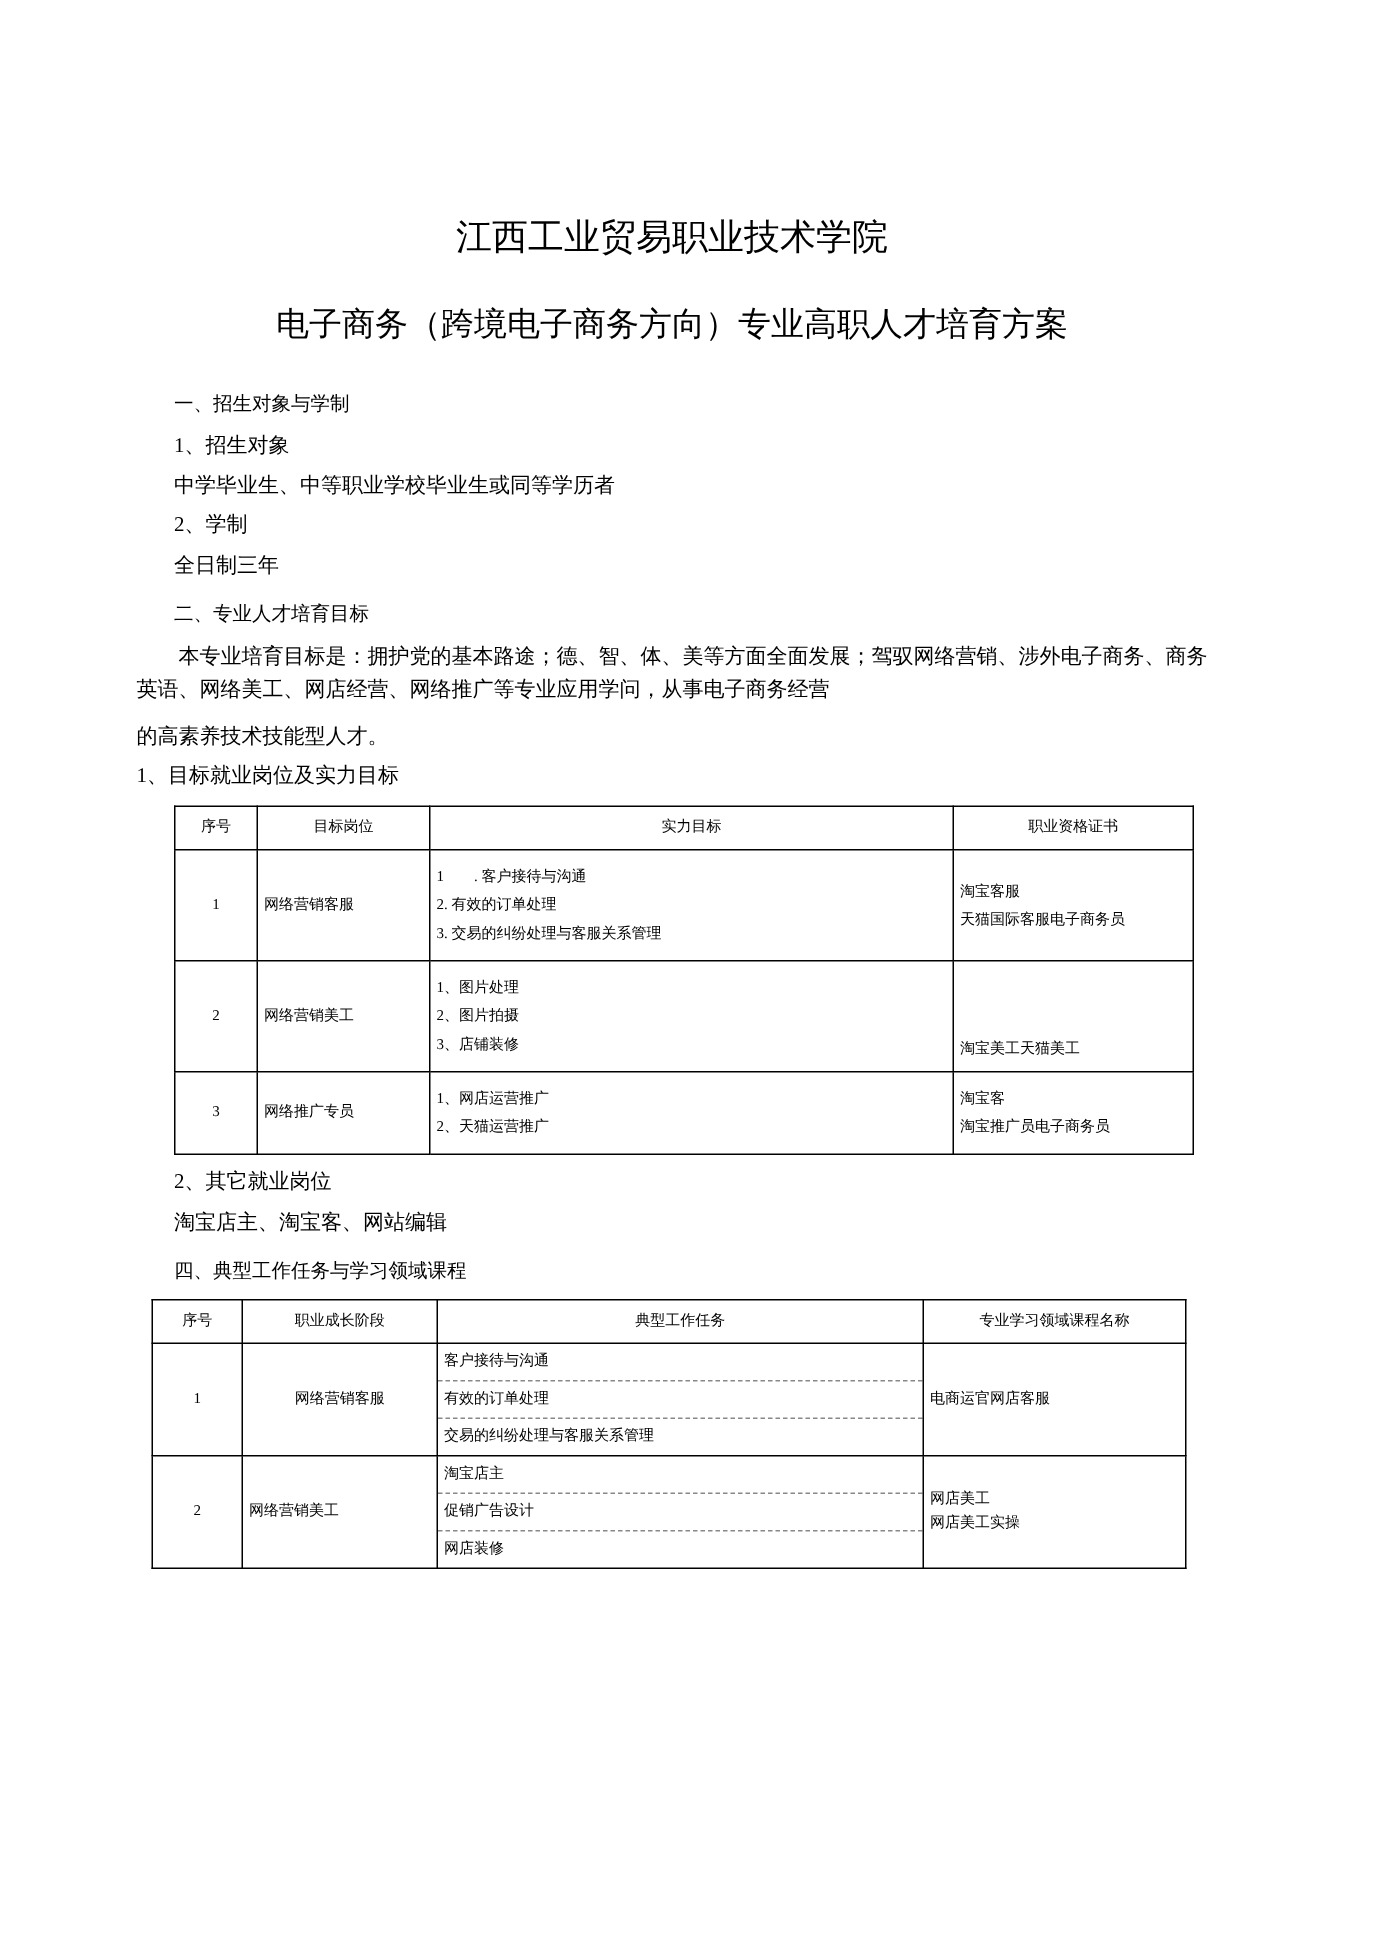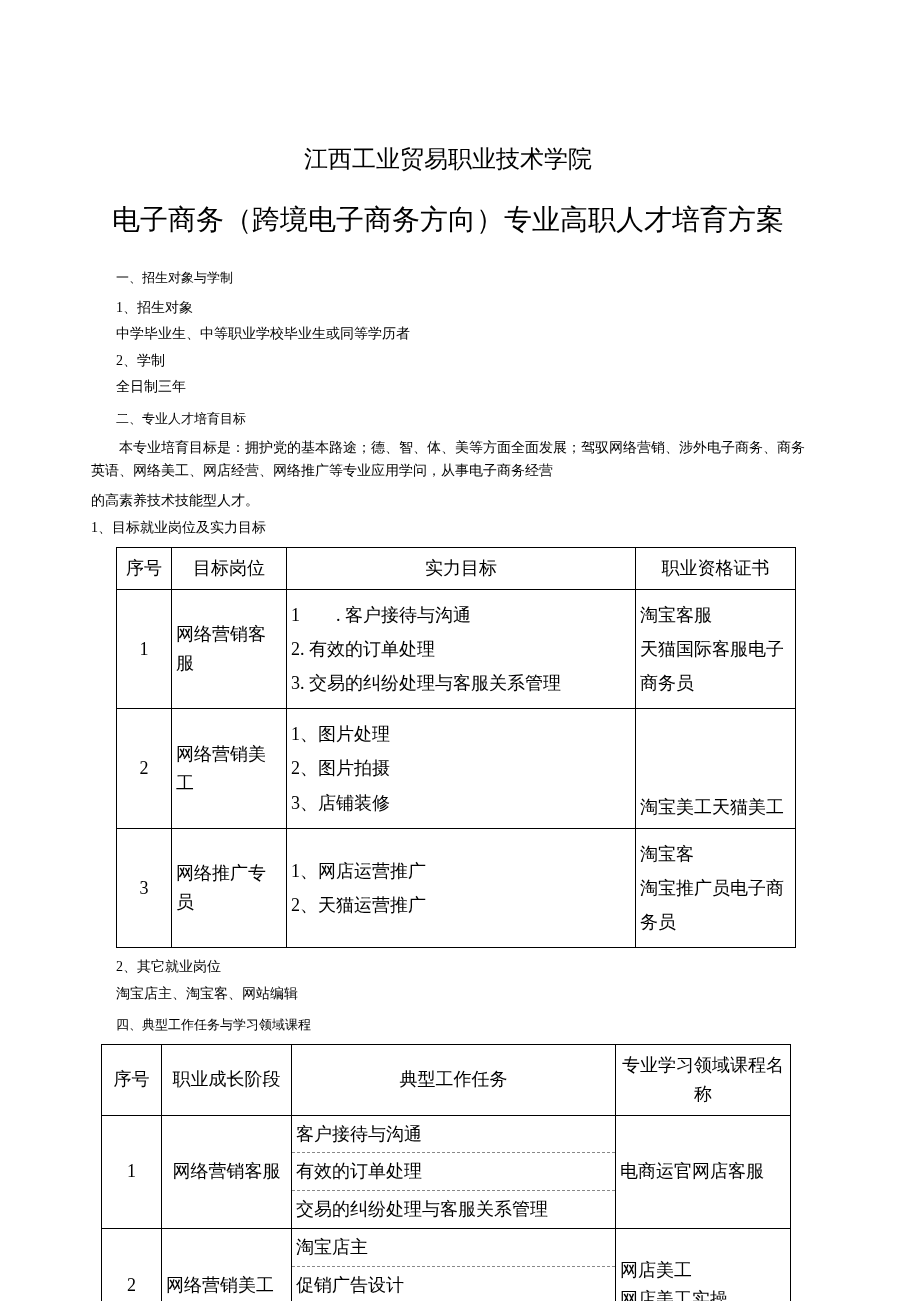--- a/index.html
+++ b/index.html
@@ -16,21 +16,21 @@
     padding: 140px 115px 60px 91px;
   }
   .title-main {
     text-align: center;
     font-size: 24px;
     font-weight: normal;
     margin-bottom: 20px;
   }
   .title-sub {
     text-align: center;
-    font-size: 28px;
+    font-size: 22px;
     font-weight: normal;
     margin-bottom: 25px;
   }
   .h-section {
     font-size: 13px;
     margin: 10px 0 8px 25px;
   }
   .h-section-flush {
     font-size: 18px;
     margin: 10px 0 8px 0;
@@ -45,21 +45,21 @@
     text-indent: 2em;
   }
   .body-flush {
     font-size: 14px;
     margin: 4px 0;
   }
   table {
     border-collapse: collapse;
     width: 680px;
     margin: 8px 0 8px 25px;
-    font-size: 18px;
+    font-size: 10px;
   }
   table.flush {
     margin-left: 10px;
     width: 690px;
   }
   th, td {
     border: 1px solid #000;
     padding: 6px 4px;
     vertical-align: middle;
     text-align: left;

